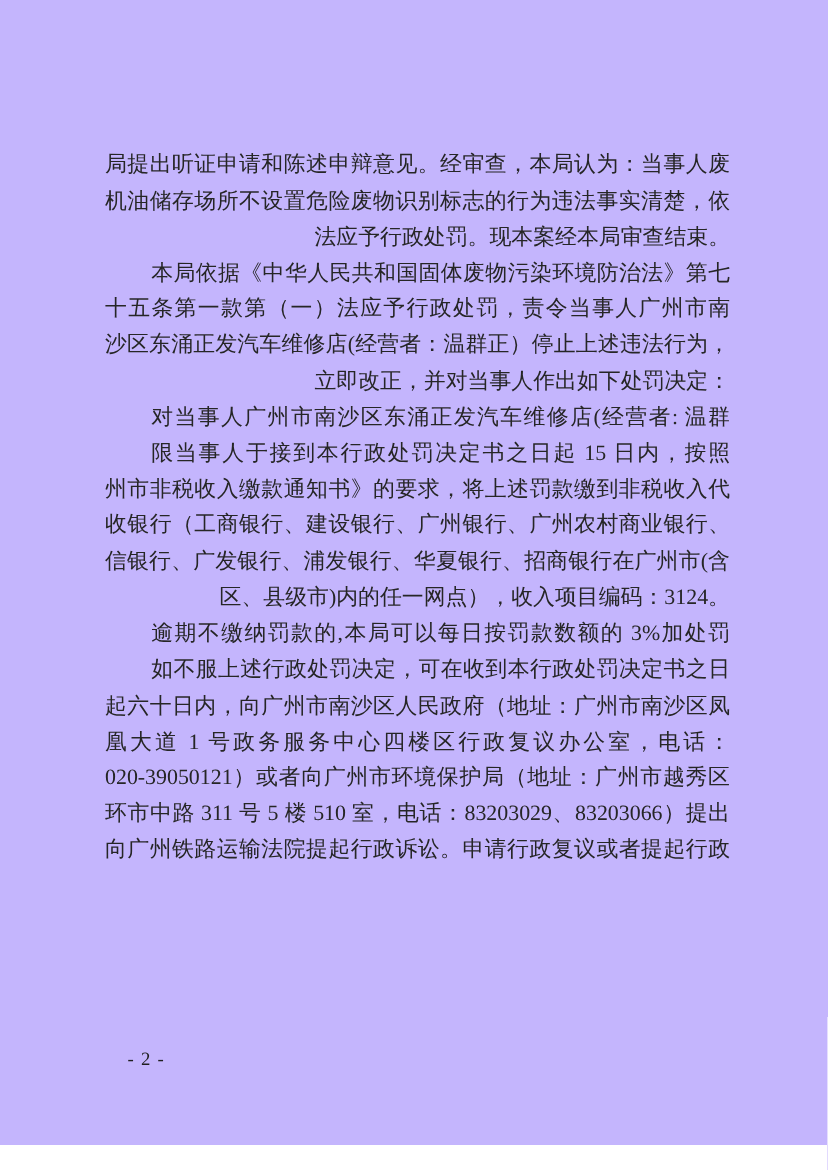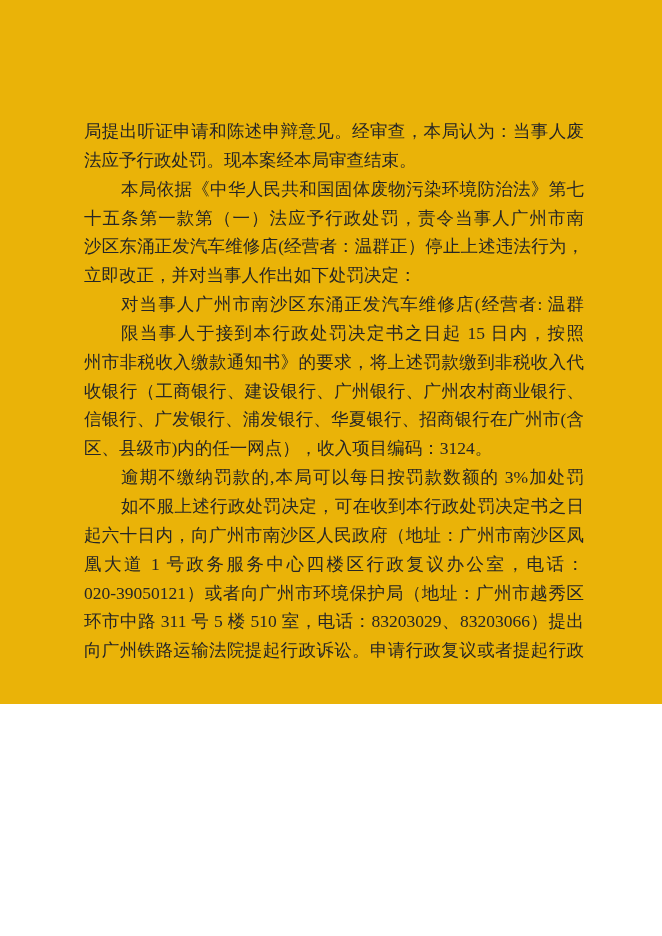--- a/index.html
+++ b/index.html
@@ -3,38 +3,38 @@
 <meta charset="utf-8">
 <style>
   html, body {
     margin: 0;
     padding: 0;
     background: #ffffff;
   }
   .page {
     position: relative;
     width: 662px;
-    height: 704px;
-    background: #eab308;
+    height: 916px;
+    background: #c4b5fd;
     overflow: hidden;
     font-family: "Liberation Serif", "DejaVu Serif", serif;
     color: #262626;
   }
   .doc-text {
     position: absolute;
     top: 117px;
     left: 84px;
     width: 500px;
   }
   .line {
     display: block;
     height: 28.85px;
     line-height: 28.85px;
     font-size: 17.5px;
-    text-align: left;
+    text-align: right;
     white-space: nowrap;
     overflow: visible;
   }
   .line.j {
     white-space: normal;
     text-align: justify;
     text-align-last: justify;
     text-justify: inter-character;
     overflow: hidden;
   }
@@ -49,20 +49,21 @@
     letter-spacing: 1px;
     color: #1f1f1f;
   }
 </style>
 </head>
 <body>
 
 <div class="page">
   <div class="doc-text">
     <div class="line j">局提出听证申请和陈述申辩意见。经审查，本局认为：当事人废</div>
+    <div class="line j">机油储存场所不设置危险废物识别标志的行为违法事实清楚，依</div>
     <div class="line">法应予行政处罚。现本案经本局审查结束。</div>
     <div class="line j ind">本局依据《中华人民共和国固体废物污染环境防治法》第七</div>
     <div class="line j">十五条第一款第（一）法应予行政处罚，责令当事人广州市南</div>
     <div class="line j">沙区东涌正发汽车维修店(经营者：温群正）停止上述违法行为，</div>
     <div class="line">立即改正，并对当事人作出如下处罚决定：</div>
     <div class="line j ind">对当事人广州市南沙区东涌正发汽车维修店(经营者: 温群正）</div>
     <div class="line j ind">限当事人于接到本行政处罚决定书之日起 15 日内，按照《广</div>
     <div class="line j">州市非税收入缴款通知书》的要求，将上述罚款缴到非税收入代</div>
     <div class="line j">收银行（工商银行、建设银行、广州银行、广州农村商业银行、</div>
     <div class="line j">信银行、广发银行、浦发银行、华夏银行、招商银行在广州市(含</div>

